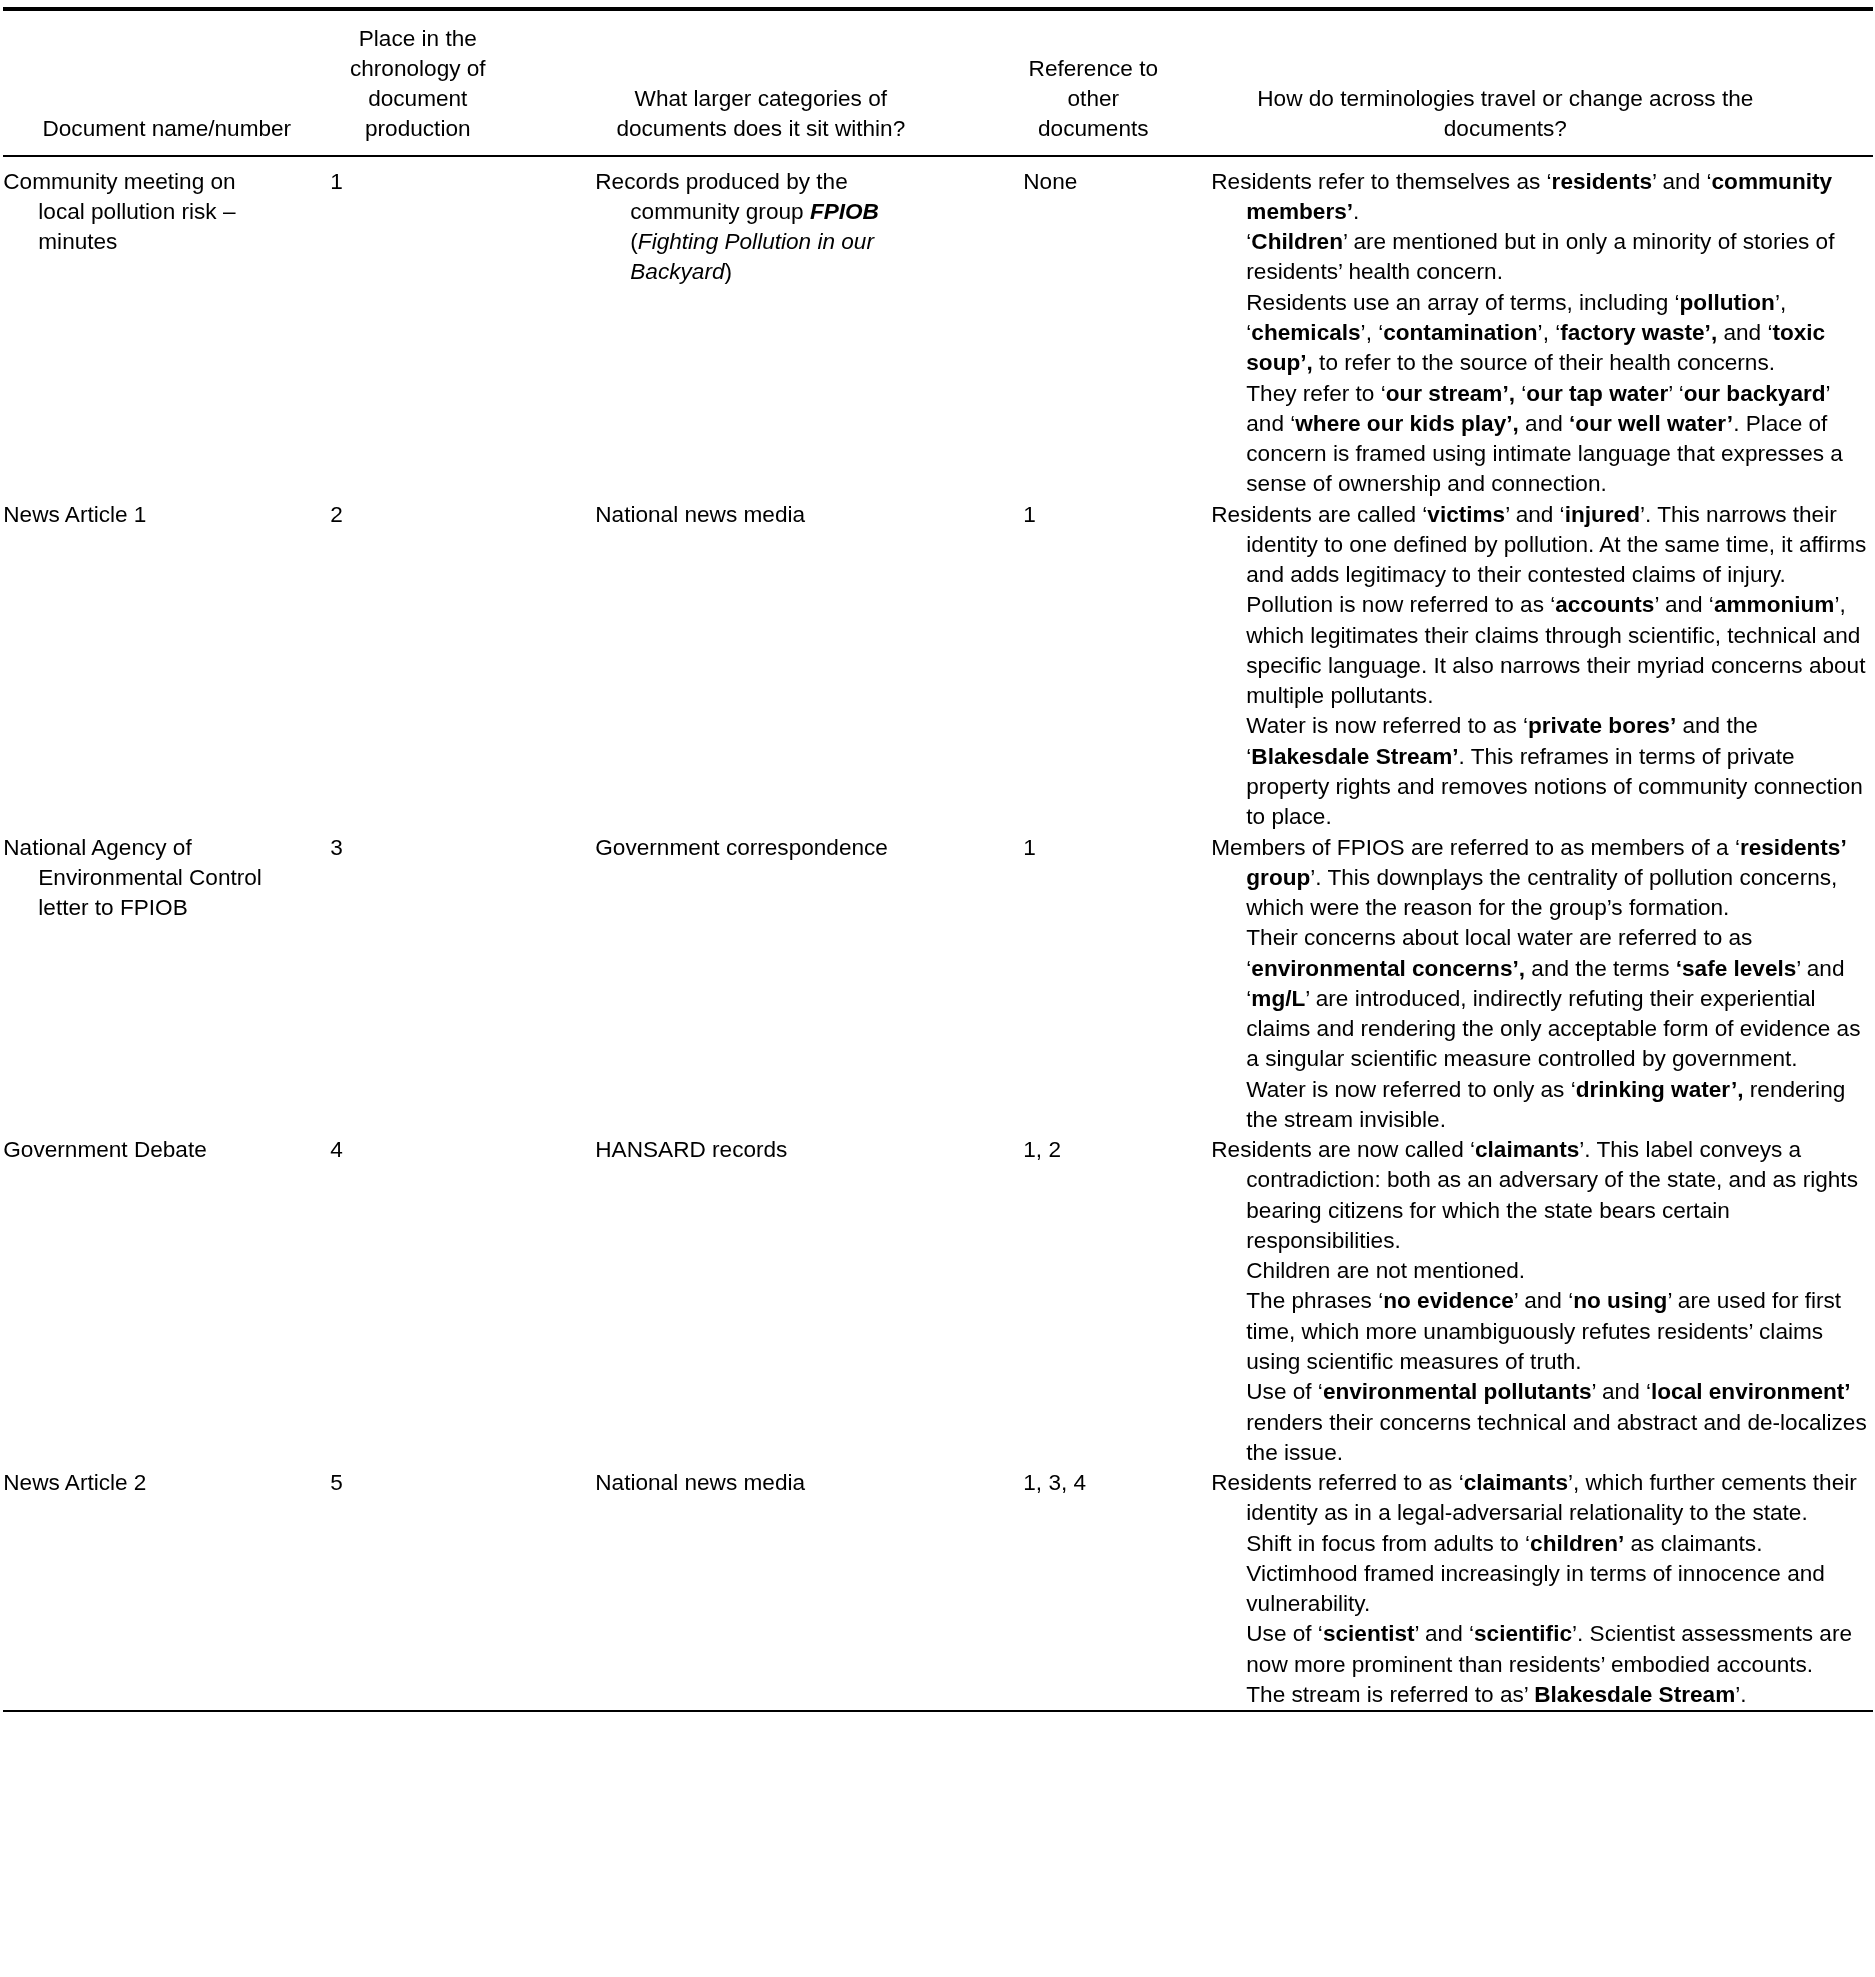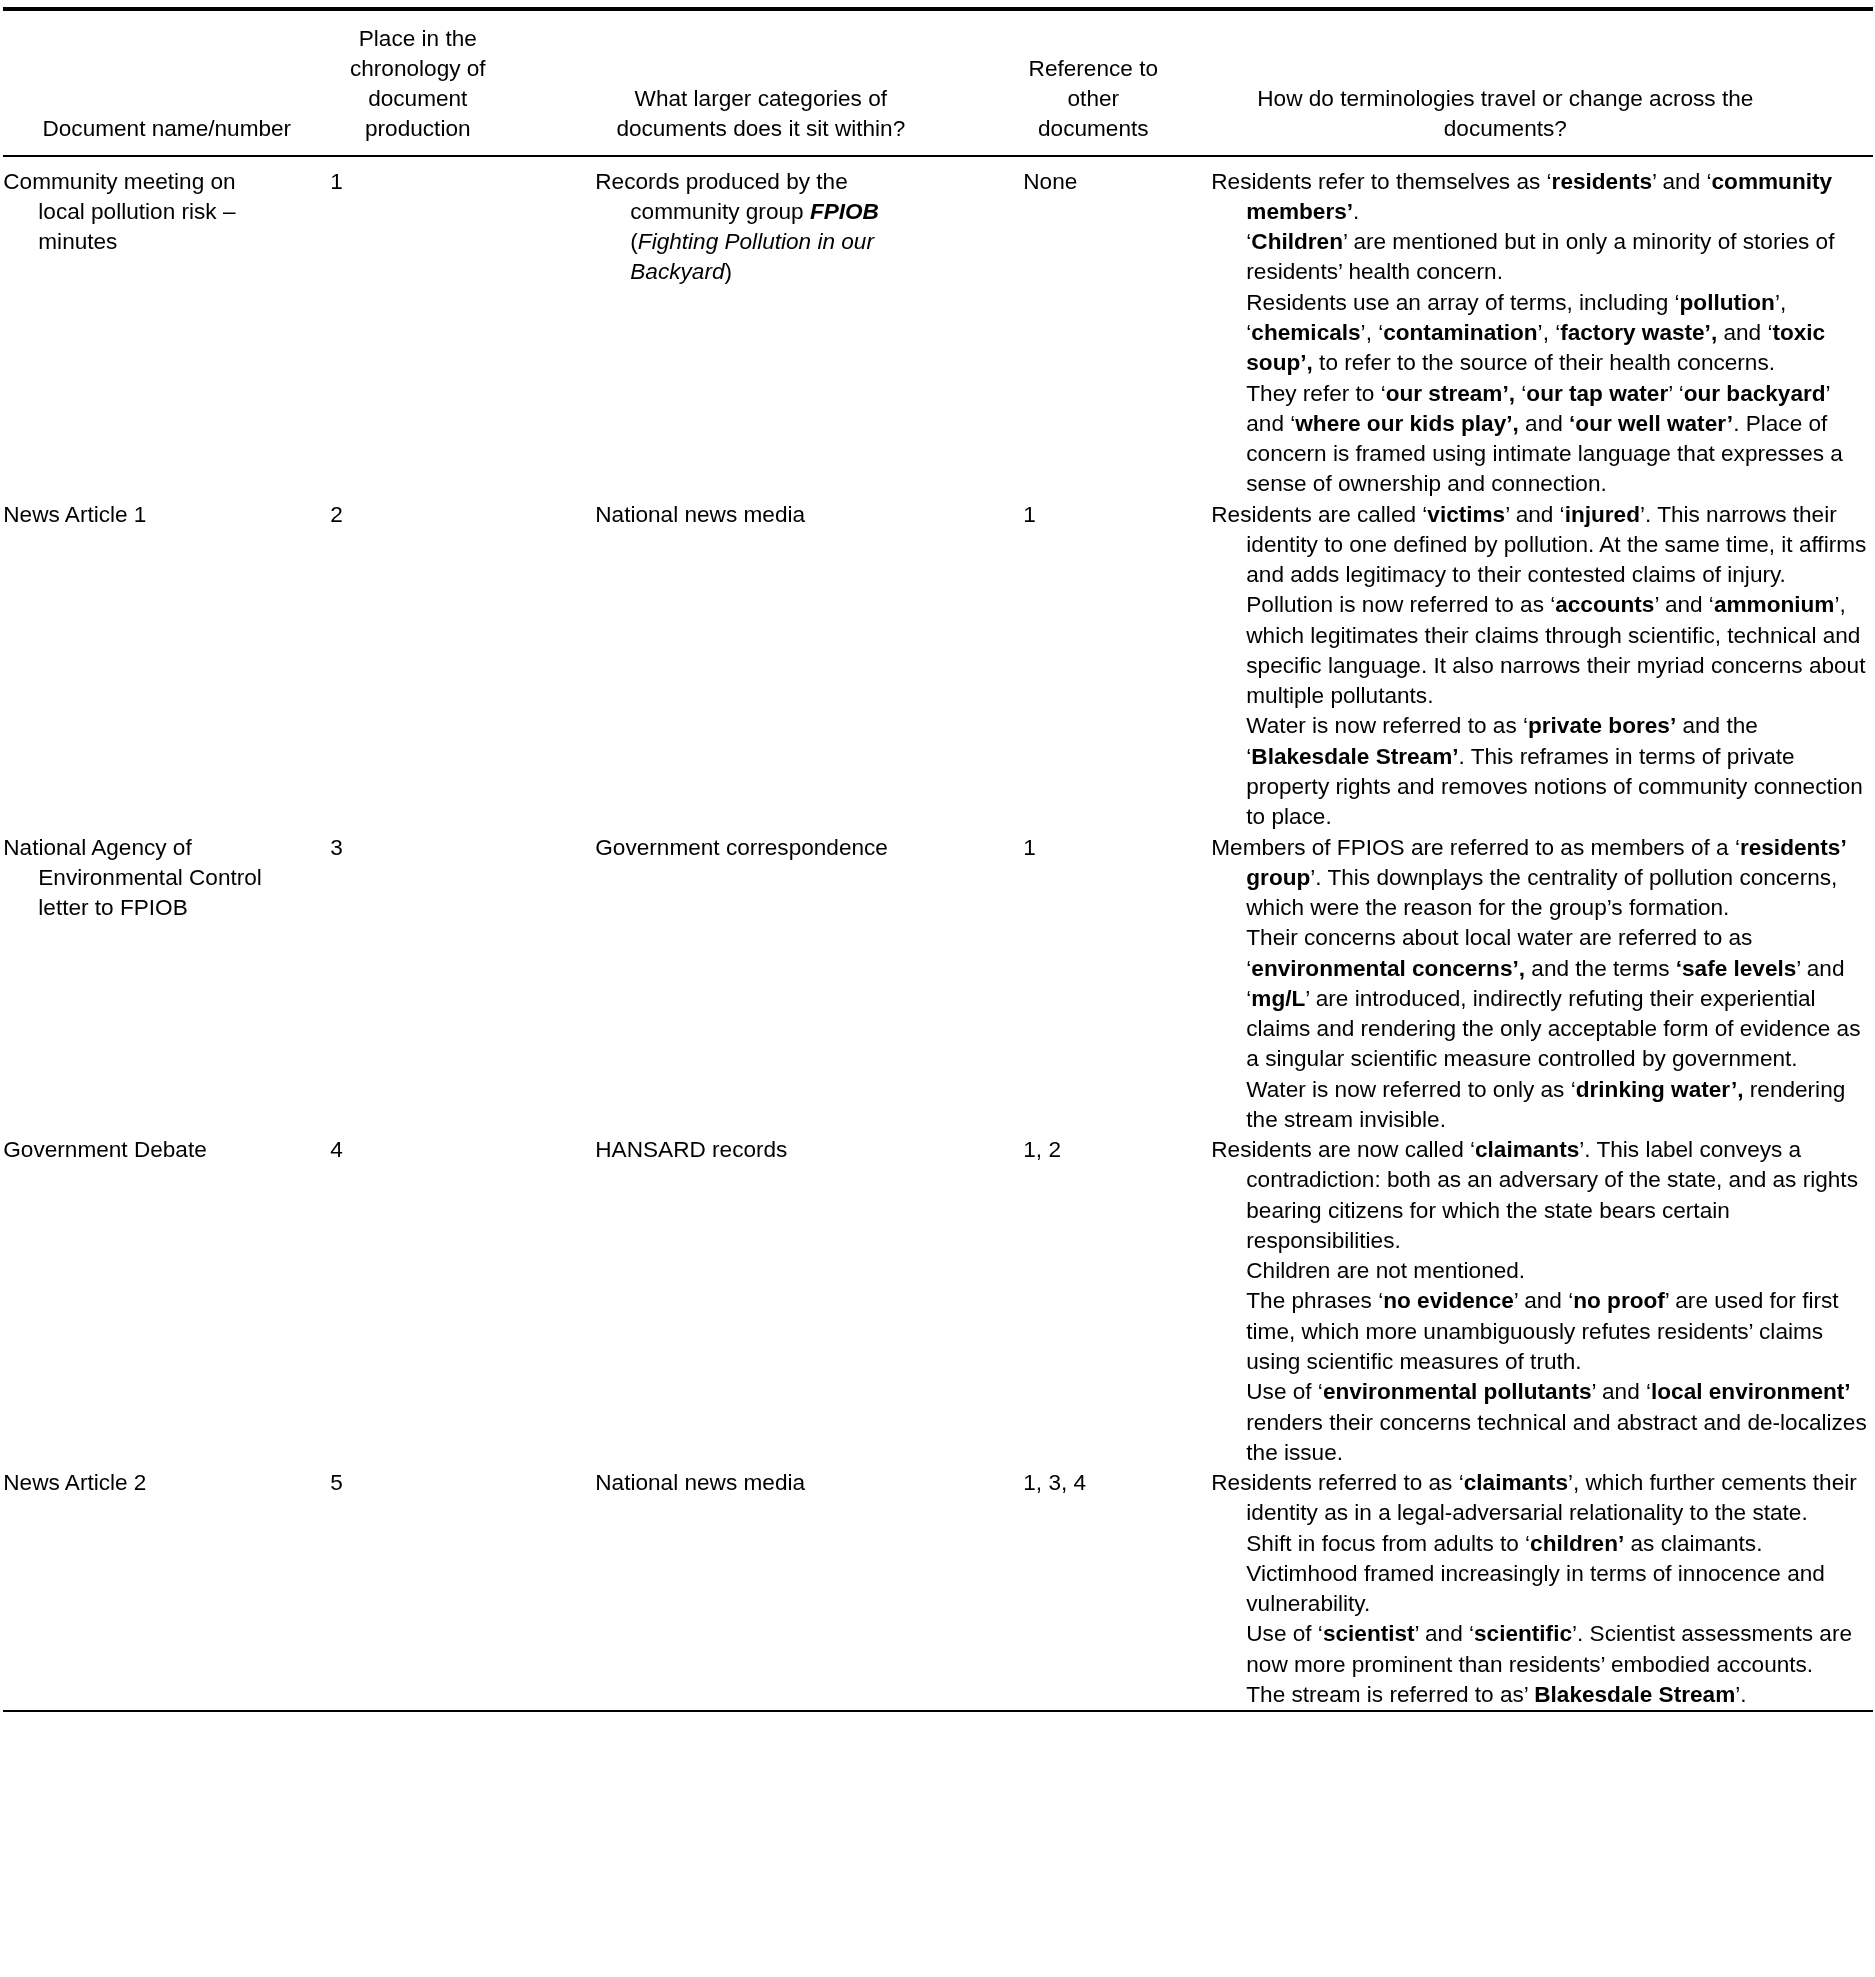--- a/index.html
+++ b/index.html
@@ -150,21 +150,21 @@
     <td class="c3">
       <div class="hang">
               <p><span>HANSARD records</span></p>
             </div>
     </td>
     <td class="c4">1, 2</td>
     <td class="c5">
       <div class="hang">
               <p><span>Residents are now called ‘</span><span class="b">claimants</span><span>’. This label conveys a contradiction: both as an adversary of the state, and as rights bearing citizens for which the state bears certain responsibilities.</span></p>
               <p><span>Children are not mentioned.</span></p>
-              <p><span>The phrases ‘</span><span class="b">no evidence</span><span>’ and ‘</span><span class="b">no proof</span><span>’ are used for first time, which more unambiguously refutes residents’ claims using scientific measures of truth.</span></p>
+              <p><span>The phrases ‘</span><span class="b">no evidence</span><span>’ and ‘</span><span class="b">no using</span><span>’ are used for first time, which more unambiguously refutes residents’ claims using scientific measures of truth.</span></p>
               <p><span>Use of ‘</span><span class="b">environmental pollutants</span><span>’ and ‘</span><span class="b">local environment’</span><span> renders their concerns technical and abstract and de-localizes the issue.</span></p>
             </div>
     </td>
   </tr>
 
   <tr>
     <td class="c1">
       <div class="hang">
               <p>News Article 2</p>
             </div>

